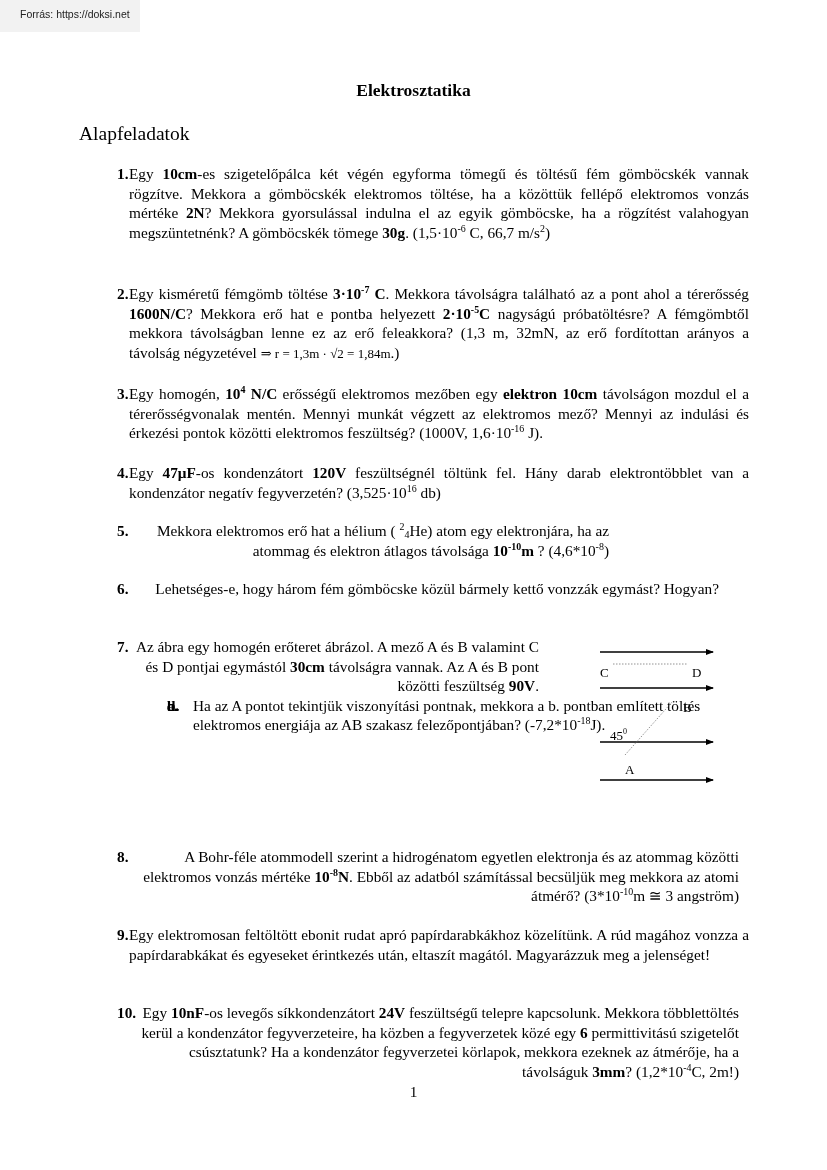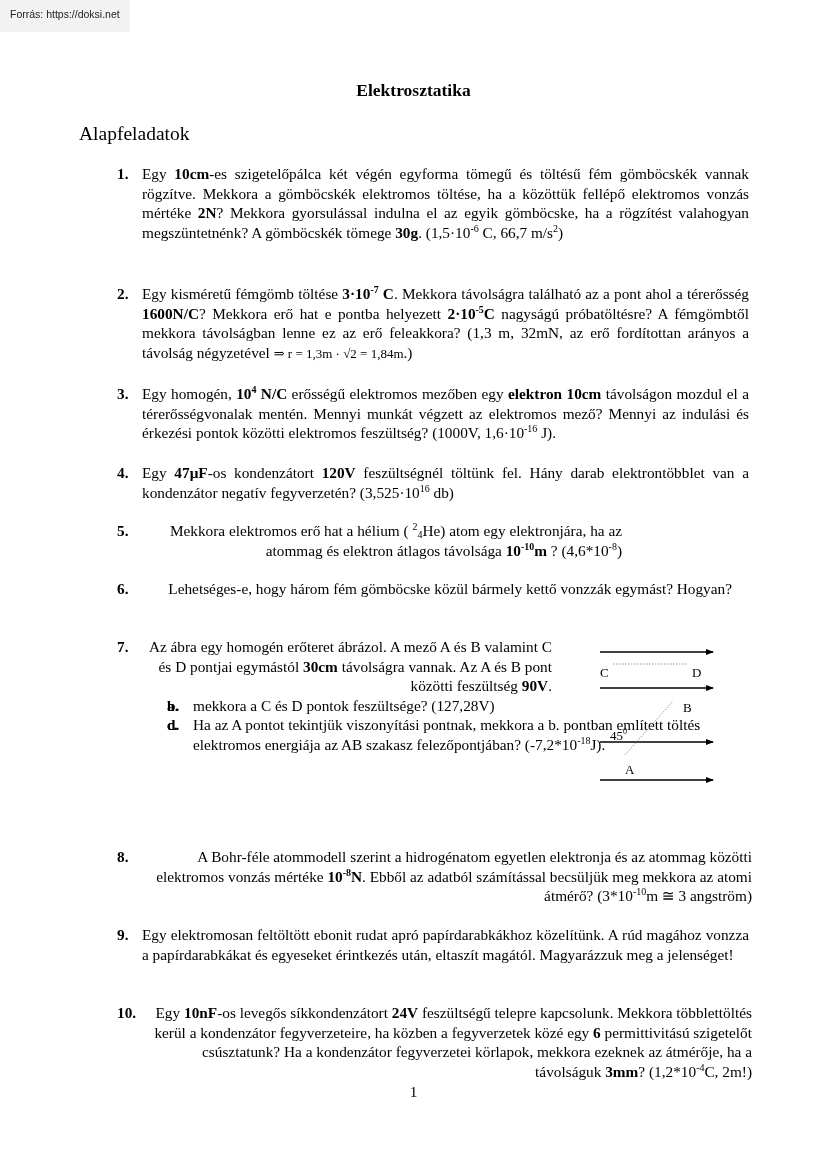--- a/index.html
+++ b/index.html
@@ -3,41 +3,41 @@
 <meta charset="utf-8">
 <style>
   html, body { margin: 0; padding: 0; background: #ffffff; }
   body {
     width: 827px; height: 1170px; position: relative; overflow: hidden;
     font-family: "Liberation Serif", "DejaVu Serif", serif;
     color: #000;
   }
   .source-tag {
     position: absolute; left: 0; top: 0;
-    background: #f2f2f2; padding: 8px 10px 12px 10px;
+    background: #f2f2f2; padding: 8px 10px 12px 20px;
     font-family: "Liberation Sans", "DejaVu Sans", sans-serif;
     font-size: 10.5px; color: #222;
   }
   .doc-title {
     position: absolute; left: 0; width: 827px; top: 80px;
     text-align: center; font-weight: bold; font-size: 17.5px;
   }
   .section-title {
     position: absolute; left: 79px; top: 123px;
     font-weight: normal; font-size: 19.5px;
   }
   .problem {
     position: absolute; left: 117px; width: 632px;
     font-size: 15.3px; line-height: 19.6px;
   }
   .problem .num {
     position: absolute; left: 0; top: 0; font-weight: bold;
   }
   .problem .body {
-    margin-left: 25px; text-align: justify;
+    margin-left: 12px; text-align: justify;
   }
   .problem .body.left { text-align: right; }
   .seg-b { font-weight: bold; }
   sup { font-size: 65%; line-height: 0; vertical-align: 0.65em; }
   sub { font-size: 65%; line-height: 0; vertical-align: -0.2em; }
   .subitems { margin: 0; padding: 0; list-style: none; }
   .subitem { position: relative; padding-left: 26px; }
   .subitem .sub-label { position: absolute; left: 0; top: 0; font-weight: bold; }
   .math { font-size: 13px; }
   .figure {
@@ -88,21 +88,20 @@
 
 <div class="problem" style="top:637px;">
   <span class="num">7.</span>
   <div class="body left" style="width:410px;font-family:Liberation Serif, serif;"><span>Az ábra egy homogén erőteret ábrázol. A mező A és B valamint C és D pontjai egymástól  </span><span class="seg-b">30cm</span><span> távolságra vannak. Az A és B pont közötti feszültség  </span><span class="seg-b">90V</span><span>.</span></div>
   <ul class="subitems" style="margin-left:50px;">
     <li class="subitem" style="width:400px;">
       <span class="sub-label">a.</span>
     </li>
     <li class="subitem" style="width:400px;">
       <span class="sub-label">b.</span>
-      <span><span>mekkora a C és D pontok feszültsége? (127,28V)</span></span>
     </li>
     <li class="subitem" style="width:372px;">
       <span class="sub-label">c.</span>
     </li>
     <li class="subitem" style="width:560px;">
       <span class="sub-label">d.</span>
       <span><span>Ha az A pontot tekintjük viszonyítási pontnak, mekkora a b. pontban említett töltés elektromos energiája az AB szakasz felezőpontjában? (-7,2*10</span><sup>-18</sup><span>J).</span></span>
     </li>
   </ul>
 </div>

